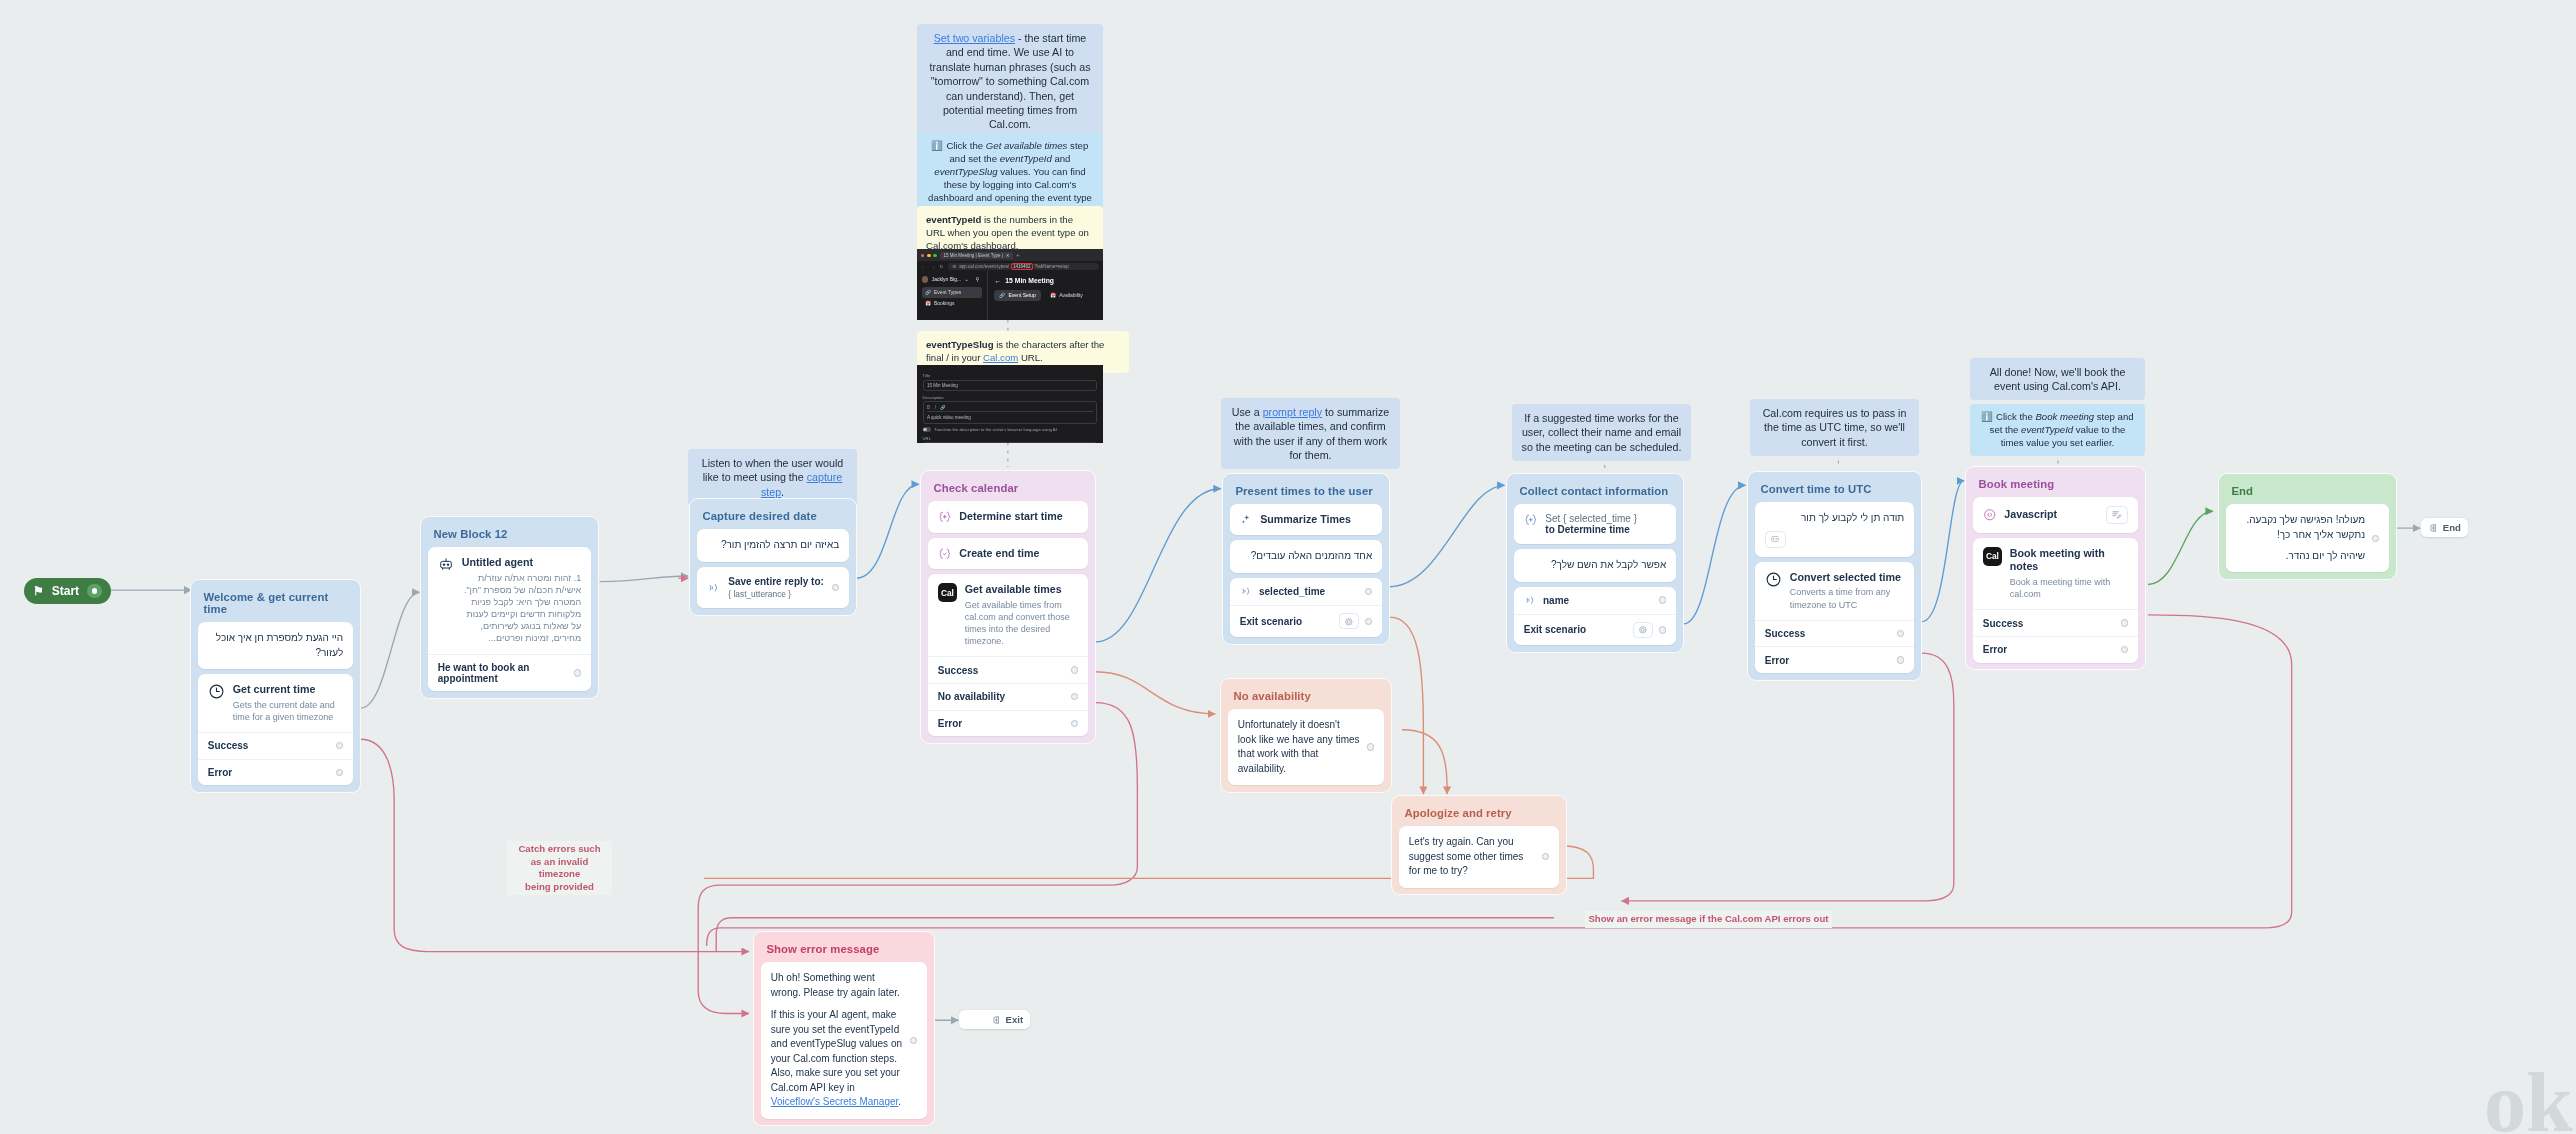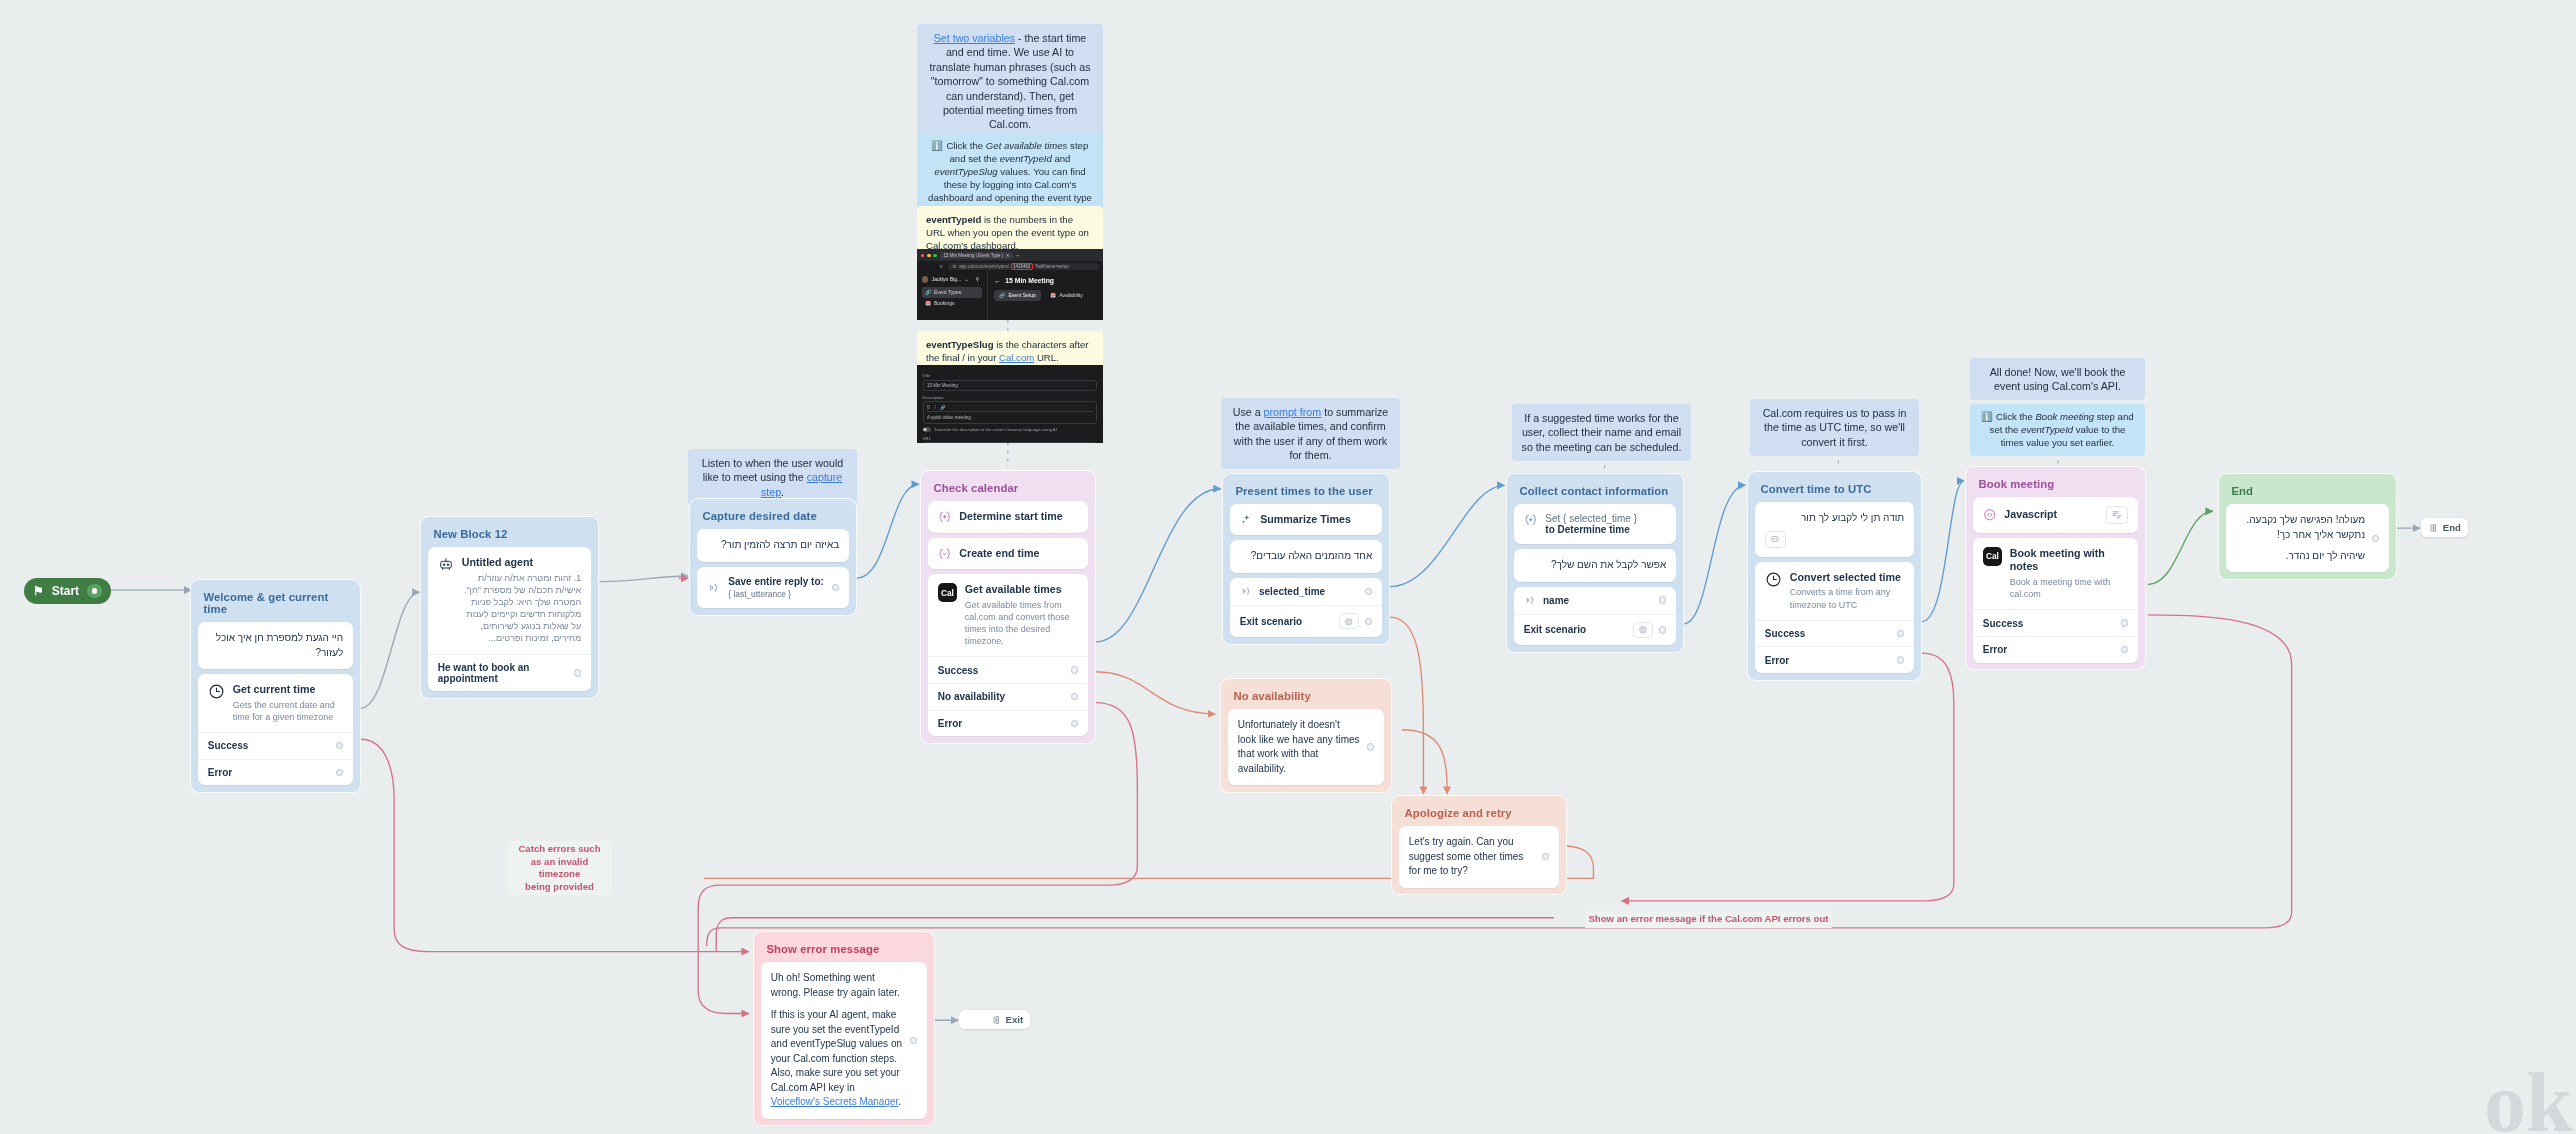--- a/index.html
+++ b/index.html
@@ -302,21 +302,21 @@
           </span>
           <span class="sm-tab">
             <span>📅</span>
             <span>Availability</span>
           </span>
         </div>
       </div>
     </div>
   </div>
 
-  <div class="callout yellow" style="left:917px; top:331px; width:186px; font-size:9.6px;">
+  <div class="callout yellow" style="left:917px; top:331px; width:212px; font-size:9.6px;">
     <b>eventTypeSlug</b><span> is the characters after the final / in your </span><span class="lnk">Cal.com</span><span> URL.</span>
   </div>
 
   <div class="shot" style="left:917px; top:365px; width:186px; height:78px; padding:4.5px 5.6px;">
     <div class="f-lbl">Title</div>
     <div class="f-box">15 Min Meeting</div>
     <div class="f-lbl">Description</div>
     <div class="f-box tall">
       <div class="f-tools">
         <span>B</span>
@@ -333,21 +333,21 @@
     <div class="f-box">
       
     </div>
   </div>
 
   <div class="callout blue" style="left:688px; top:449px; width:169px;">
     <span>Listen to when the user would like to meet using the </span><span class="lnk">capture step</span><span>.</span>
   </div>
 
   <div class="callout blue" style="left:1221px; top:398px; width:179px;">
-    <span>Use a </span><span class="lnk">prompt from</span><span> to summarize the available times, and confirm with the user if any of them work for them.</span>
+    <span>Use a </span><span class="lnk">prompt reply</span><span> to summarize the available times, and confirm with the user if any of them work for them.</span>
   </div>
 
   <div class="callout blue" style="left:1512px; top:404px; width:179px;">If a suggested time works for the user, collect their name and email so the meeting can be scheduled.</div>
 
   <div class="callout blue" style="left:1750px; top:399px; width:169px;">Cal.com requires us to pass in the time as UTC time, so we'll convert it first.</div>
 
   <div class="callout blue" style="left:1970px; top:358px; width:175px;">All done! Now, we'll book the event using Cal.com's API.</div>
 
   <div class="callout info" style="left:1970px; top:404px; width:175px; font-size:9.6px;">
     <span>ℹ️</span>

